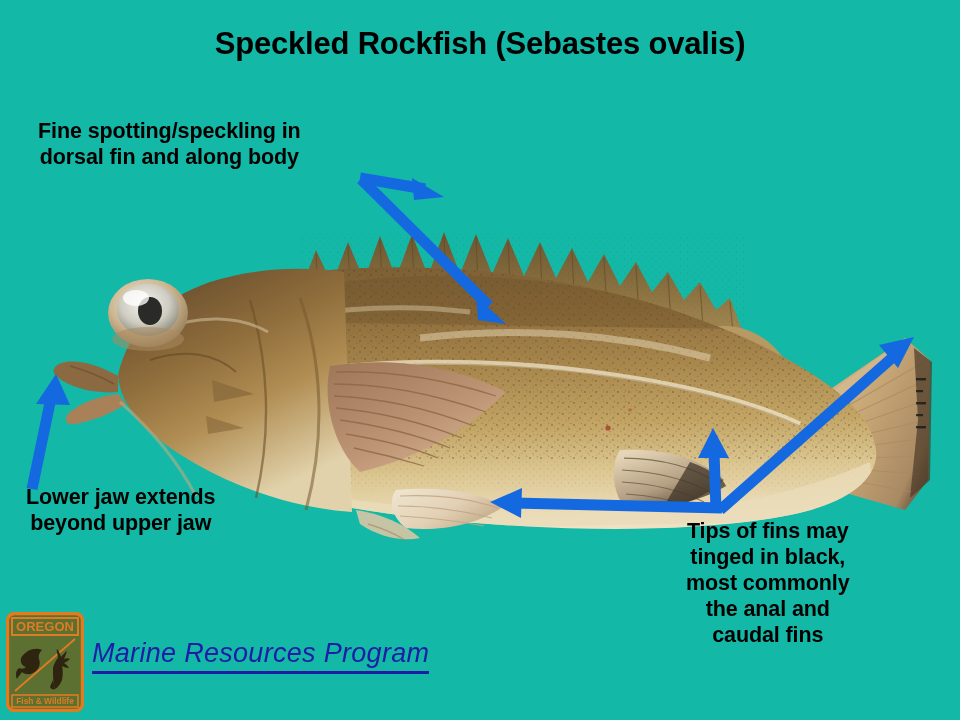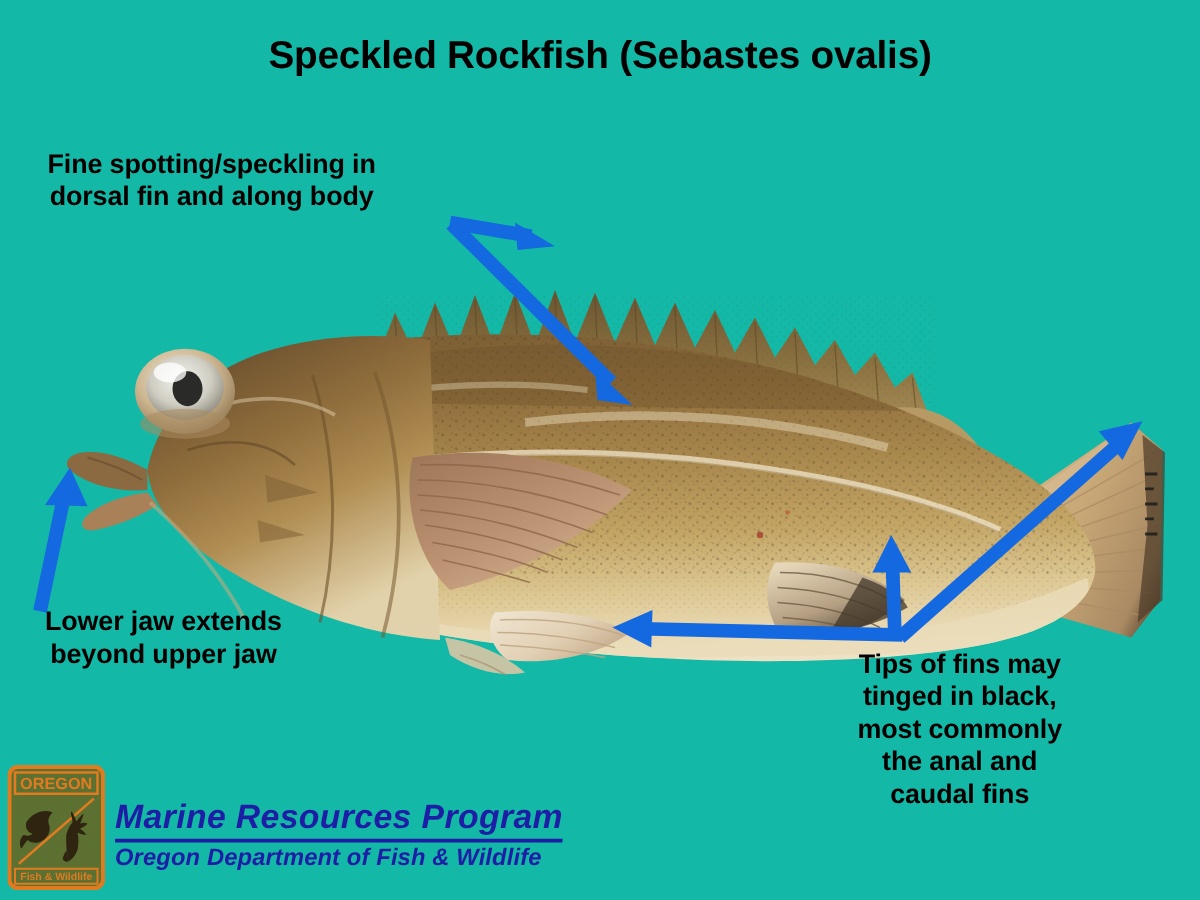--- a/index.html
+++ b/index.html
@@ -29,41 +29,41 @@
     position:absolute;
     font-size:21.5px;
     font-weight:bold;
     color:#000000;
     line-height:26px;
     white-space:pre-line;
     letter-spacing:-0.1px;
     text-align:center;
   }
   #callout-dorsal{left:38px;top:118px;}
-  #callout-jaw{left:36px;top:484px;}
+  #callout-jaw{left:26px;top:484px;}
   #callout-fintips{left:686px;top:518px;}
 
   
   #fish-photo{
     position:absolute;left:0px;top:180px;
     width:960px;height:360px;
   }
 
   
   #arrows{
     position:absolute;left:0;top:0;width:960px;height:720px;
     pointer-events:none;
   }
   #logo{
     position:absolute;left:6px;top:612px;
     width:78px;height:100px;
   }
   .brand-text{
     position:absolute;
-    font-style:italic;font-weight:bold;
+    font-style:italic;font-weight:normal;
     color:#1d1da6;
     white-space:nowrap;
   }
   #brand-line1{
     left:92px;top:638px;
     font-size:27px;
     letter-spacing:0.3px;
     border-bottom:3px solid #1d1da6;
     padding-bottom:2px;
   }
@@ -375,15 +375,14 @@
              C61,56 58,55 56,54 C57,58 57,63 56,68
              C54,73 51,76 49,77 C48,73 47,68 47,62 Z" fill="#2f2410"></path>
     <path d="M49,77 C47,78 45,77 44,75 C45,72 46,70 47,68 Z" fill="#2f2410"></path>
 
     <rect x="6" y="83" width="66" height="12" fill="#5c7031" stroke="#e07b20" stroke-width="1.6"></rect>
     <text x="39" y="92" text-anchor="middle" font-family="'Liberation Sans', sans-serif" font-size="8.4" font-weight="bold" fill="#e07b20">Fish &amp; Wildlife</text>
   </svg>
 
   <div class="brand-text" id="brand-line1">Marine Resources Program</div>
 
-  <div class="brand-text" id="brand-line2">Oregon Department of Fish &amp; Wildlife</div>
 
 </div>
 
 </body></html>

